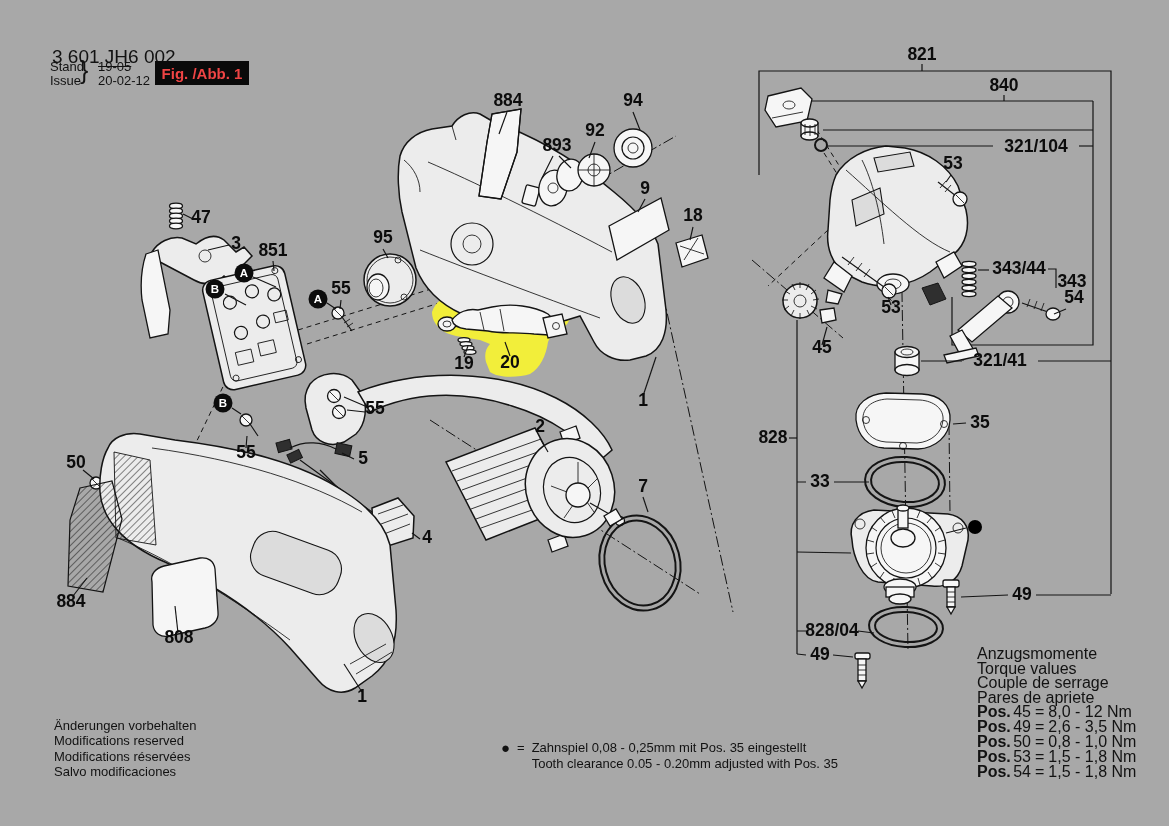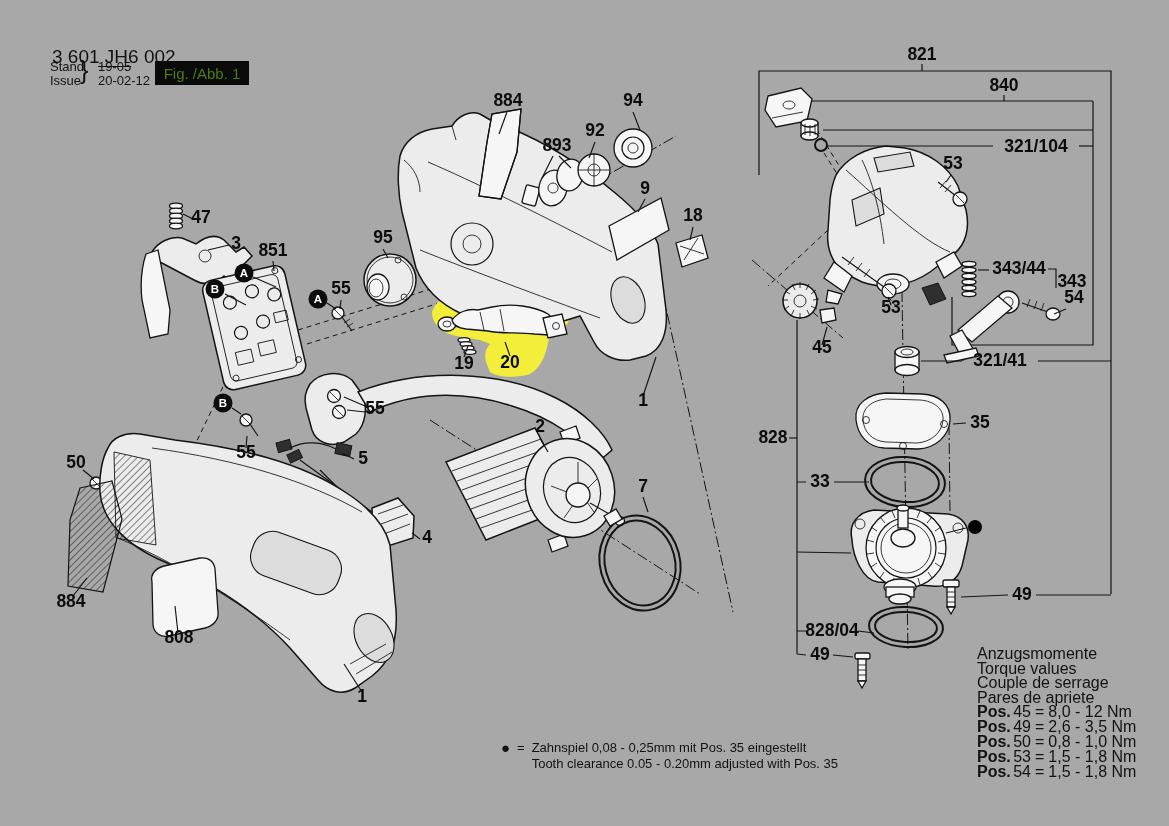--- a/index.html
+++ b/index.html
@@ -21,22 +21,22 @@
   .callout{font:bold 17.5px "Liberation Sans",sans-serif;fill:#0c0c0c;text-anchor:middle;}
   .marker-letter{font:bold 11.5px "Liberation Sans",sans-serif;fill:#ffffff;text-anchor:middle;}
   
   #doc-number{left:52px;top:46px;font-size:19px;}
   #revision{left:50px;top:60px;font-size:13px;line-height:14px;}
   #revision .row{display:flex;}
   .rev-label{width:34px;}
   .rev-val{margin-left:14px;}
   .strike{text-decoration:line-through;}
   #rev-brace{left:80px;top:56px;font-size:25px;font-weight:400;transform:scaleY(1.05);}
-  #fig-box{left:155px;top:61px;width:94px;height:24px;background:#0a0a0a;color:#4d7c0f;
-           font-size:15px;font-weight:normal;display:flex;align-items:center;justify-content:center;}
+  #fig-box{left:155px;top:61px;width:94px;height:24px;background:#0a0a0a;color:#ef4444;
+           font-size:15px;font-weight:bold;display:flex;align-items:center;justify-content:center;}
   
   #mods{left:54px;top:718px;font-size:13px;line-height:15.3px;}
   #legend{left:501px;top:740px;display:flex;gap:7px;font-size:13px;}
   #legend-dot{font-size:15px;line-height:15px;}
   #legend-lines{line-height:16.2px;}
   #torque{left:977px;top:647px;font-size:16px;line-height:14.6px;}
   #torque .trow{display:flex;line-height:14.9px;}
   #torque .tp{width:32px;font-weight:bold;}
   #torque .tn{width:22px;text-align:right;margin-right:4px;}
   #torque .te{margin-right:4px;}
@@ -566,20 +566,26 @@
       <span class="rev-val strike">19-05</span>
     </div>
     <div class="row">
       <span class="rev-label">Issue</span>
       <span class="rev-val">20-02-12</span>
     </div>
   </div>
   <div class="abs" id="rev-brace">}</div>
   <div class="abs" id="fig-box">Fig. /Abb. 1</div>
 
+  <div class="abs" id="mods">
+    <div>Änderungen vorbehalten</div>
+    <div>Modifications reserved</div>
+    <div>Modifications réservées</div>
+    <div>Salvo modificaciones</div>
+  </div>
 
   <div class="abs" id="legend">
     <span id="legend-dot">●</span>
     <span>=</span>
     <div id="legend-lines">
       <div>Zahnspiel 0,08 - 0,25mm mit Pos. 35 eingestellt</div>
       <div>Tooth clearance 0.05 - 0.20mm adjusted with Pos. 35</div>
     </div>
   </div>
 

